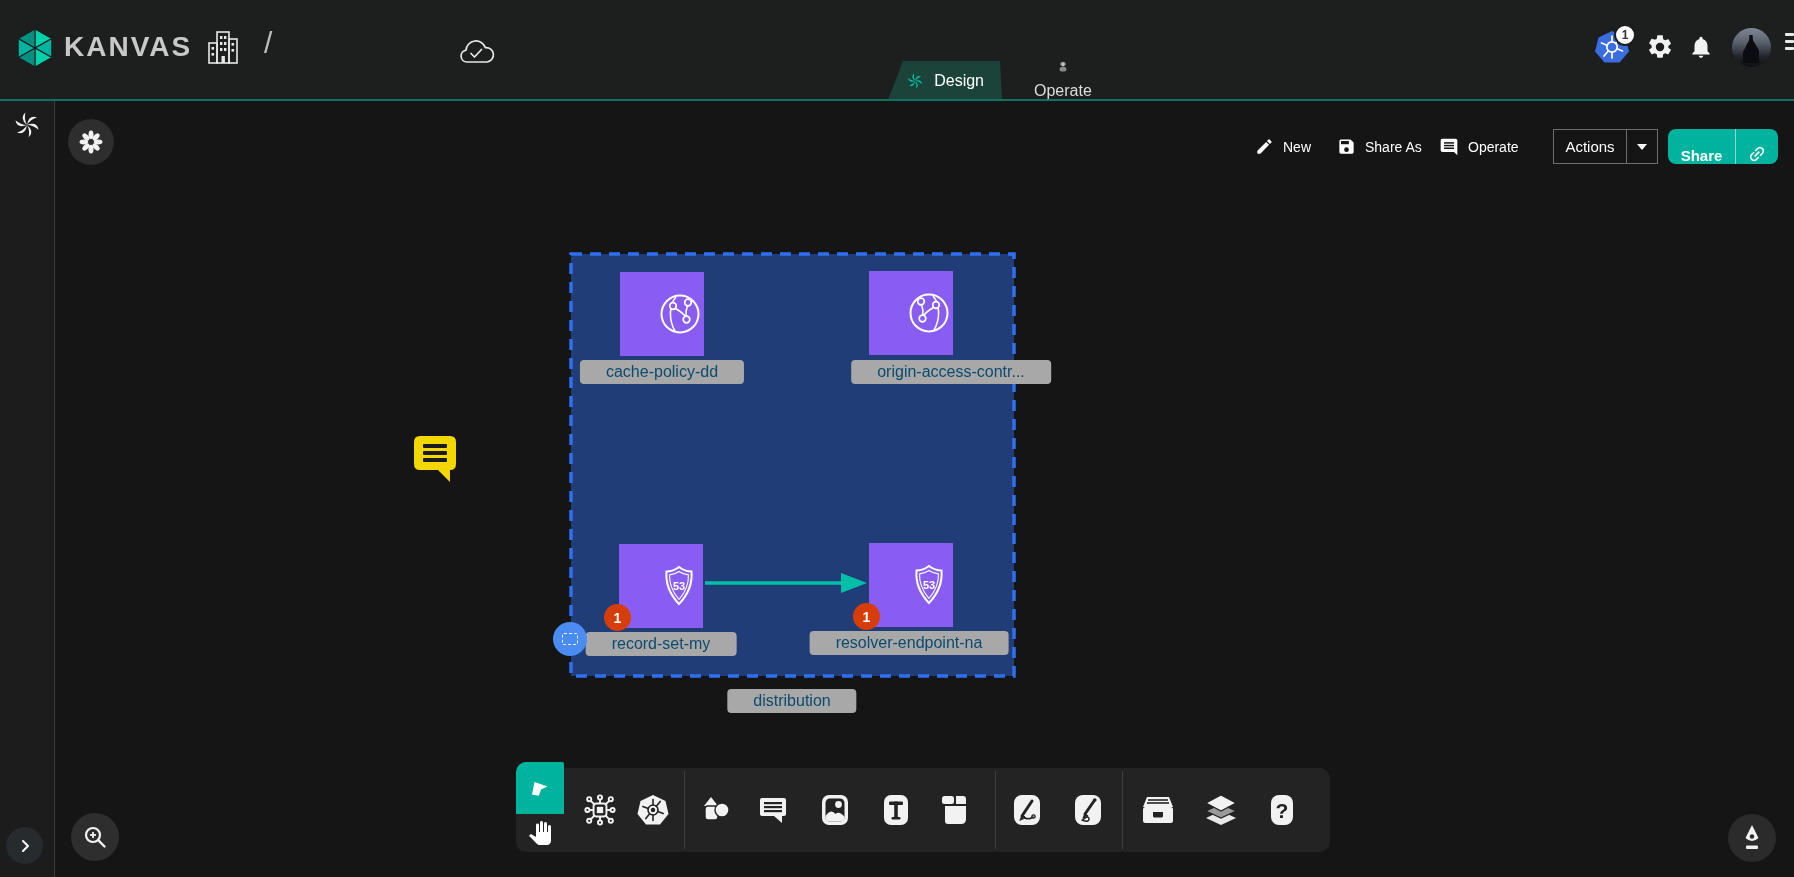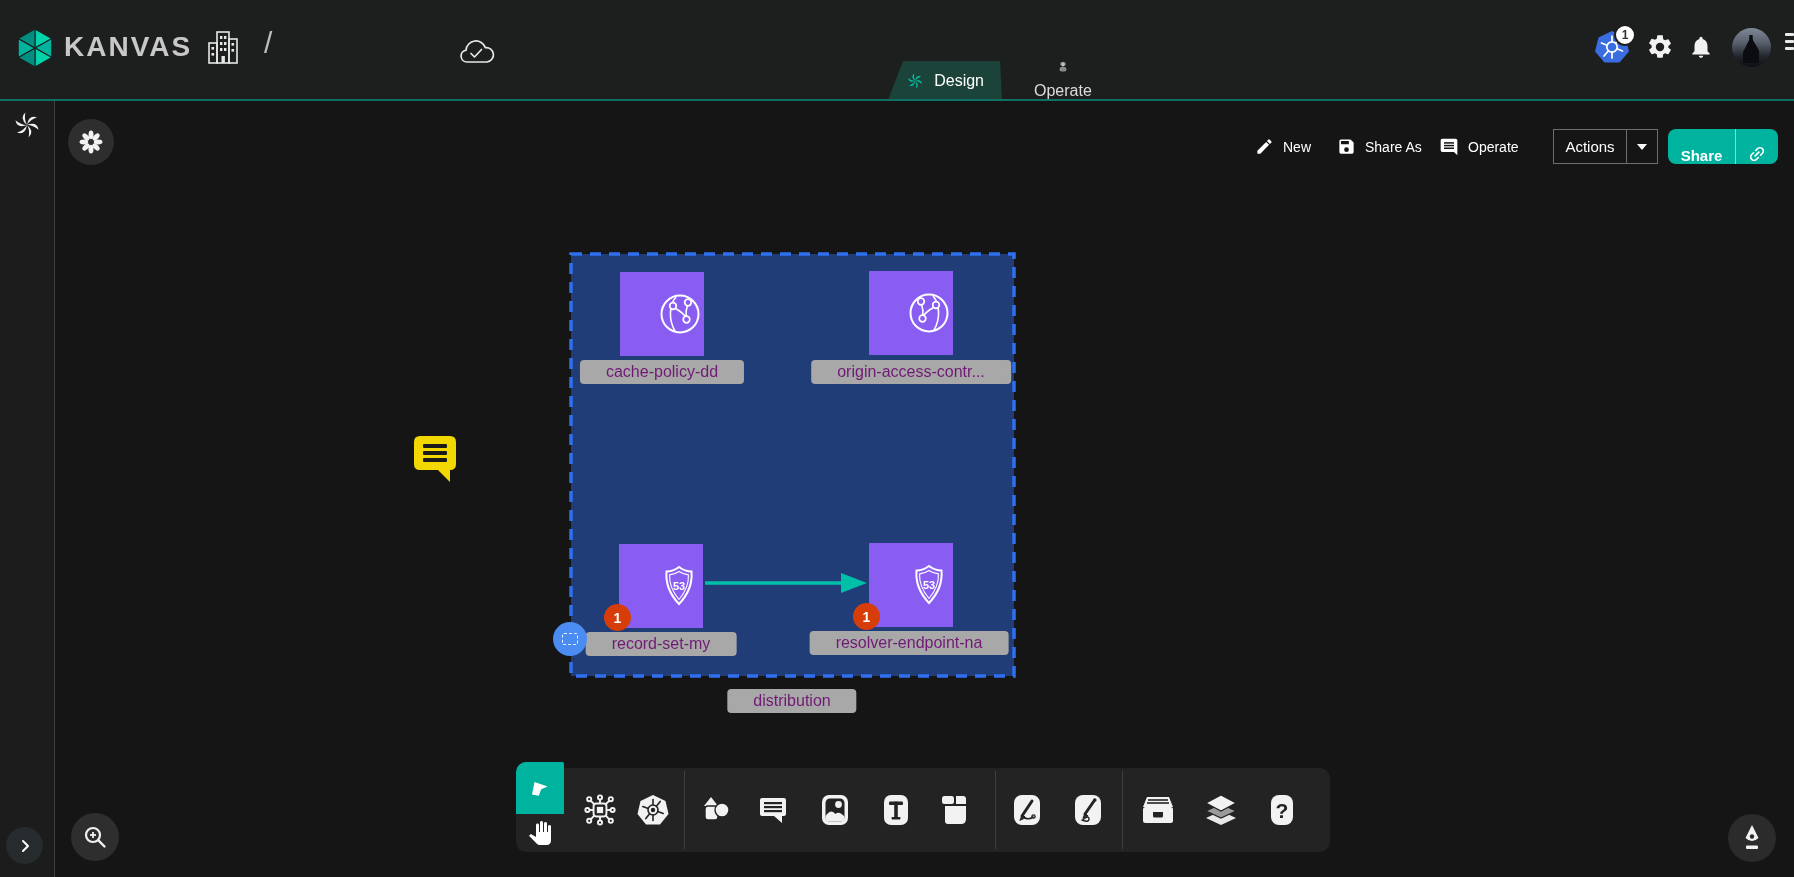--- a/index.html
+++ b/index.html
@@ -75,21 +75,21 @@
   .share-box .div { width:1px; height:100%; background:rgba(235,255,250,.55); }
   .share-box .link-zone { width:42px; display:flex; align-items:center; justify-content:center; }
 
   
   .comment-marker { position:absolute; left:359px; top:335px; cursor:pointer; }
 
   
   .group-rect { position:absolute; left:514px; top:151px; }
   .node { position:absolute; width:84px; height:84px; background:#8a5df2; display:flex;
           align-items:center; justify-content:flex-end; cursor:pointer; }
-  .chip { position:absolute; transform:translateX(-50%); background:#a8a8a8; color:#701a75;
+  .chip { position:absolute; transform:translateX(-50%); background:#a8a8a8; color:#0c4a6e;
           font-size:16px; padding:3px 26px; border-radius:4px; white-space:nowrap; cursor:pointer; }
   .badge-red { position:absolute; width:27px; height:27px; border-radius:50%; background:#d63d08;
                color:#fff; font-size:14px; font-weight:bold; display:flex; align-items:center;
                justify-content:center; }
   .group-badge { position:absolute; left:498px; top:521px; width:34px; height:34px; border-radius:50%;
                  background:#4a8cf2; display:flex; align-items:center; justify-content:center; cursor:pointer; }
   .group-badge i { display:block; width:16px; height:12px; border:1.6px dashed #eaf2ff; border-radius:2px; }
   .arrow-svg { position:absolute; left:648px; top:467px; }
 
   
@@ -340,21 +340,21 @@
   </div>
   <div class="node" style="left:814px;top:442px">
     <svg width="48" height="48" viewBox="0 0 48 48">
       <path d="M24 5 C28 8 32 9.5 36.5 9.5 C37.5 21 33.5 32 24 42 C14.5 32 10.5 21 11.5 9.5 C16 9.5 20 8 24 5 Z" fill="none" stroke="#fff" stroke-width="2"></path>
       <path d="M24 9.5 C27 11.5 30 12.6 33.4 12.9 C33.9 21.5 30.6 29.8 24 37.5 C17.4 29.8 14.1 21.5 14.6 12.9 C18 12.6 21 11.5 24 9.5 Z" fill="none" stroke="#fff" stroke-width="1.1"></path>
       <text x="24" y="27.5" font-size="11" font-weight="bold" fill="#fff" text-anchor="middle">53</text>
     </svg>
   </div>
 
   <div class="chip" style="left:607px;top:259px">cache-policy-dd</div>
-  <div class="chip" style="left:856px;top:259px">origin-access-contr...</div>
+  <div class="chip" style="left:896px;top:259px">origin-access-contr...</div>
   <div class="chip" style="left:606px;top:531px">record-set-my</div>
   <div class="chip" style="left:854px;top:530px">resolver-endpoint-na</div>
   <div class="chip" style="left:737px;top:588px">distribution</div>
 
   <div class="badge-red" style="left:549px;top:503px">1</div>
   <div class="badge-red" style="left:798px;top:502px">1</div>
   <div class="group-badge">
       <i></i>
     </div>
 

